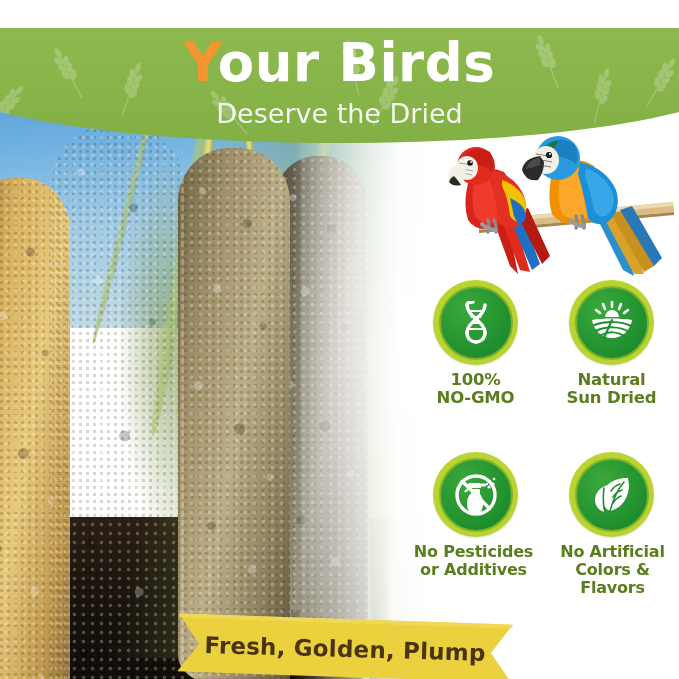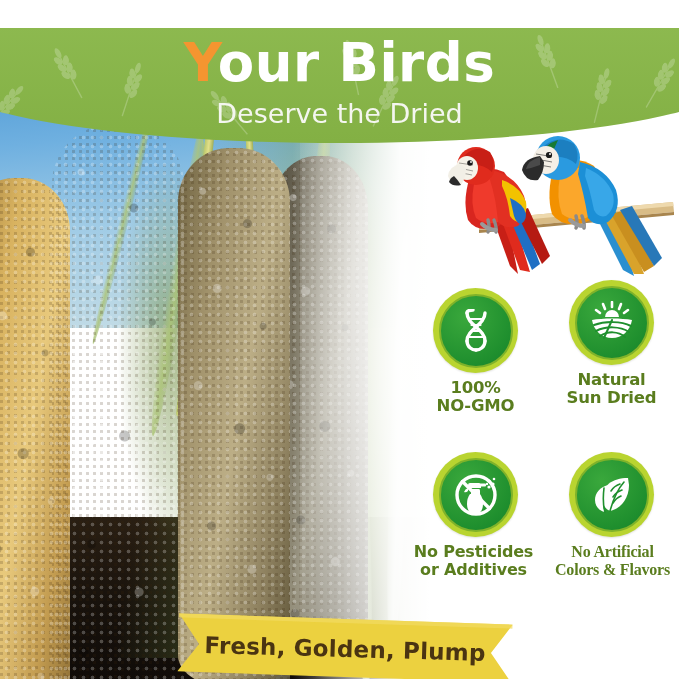--- a/index.html
+++ b/index.html
@@ -129,21 +129,21 @@
     font-size:27px;color:#f4f6ef;font-family:"DejaVu Sans",sans-serif;
   }
 
   
   .parrots{position:absolute;left:448px;top:96px;width:231px;height:160px;}
   .parrots svg{display:block;}
 
   
   .badges{position:absolute;left:408px;top:252px;width:271px;height:310px;}
   .badge{position:absolute;width:135px;text-align:center;}
-  .bg-tl{left:0;top:8px;}
+  .bg-tl{left:0;top:0;}
   .bg-tr{left:136px;top:0;}
   .bg-bl{left:0;top:172px;}
   .bg-br{left:136px;top:172px;}
 
   .badge-ring{
     width:85px;height:85px;margin:0 auto;border-radius:50%;
     background:#b9d430;display:flex;align-items:center;justify-content:center;
     box-shadow:0 1px 2px rgba(0,0,0,.12);
   }
   .badge-disc{
@@ -153,21 +153,21 @@
     border:2px solid #7fb22a;
   }
   .badge-disc svg{display:block;}
   .badge-label{
     margin-top:6px;font-family:"DejaVu Sans",sans-serif;
     font-size:16.5px;font-weight:bold;color:#5a7d1e;line-height:1.12;
     letter-spacing:-.2px;white-space:pre-line;
   }
   .bg-bl .badge-label,.bg-br .badge-label{font-size:16px;}
   .bg-bl .badge-label{margin-left:-4px;}
-  .bg-br .badge-label{margin-left:2px;font-family:Liberation Serif, serif;}
+  .bg-br .badge-label{margin-left:2px;}
 
   
   .ribbon{
     position:absolute;left:178px;top:590px;width:334px;height:62px;
     transform:rotate(1.6deg);
   }
   .ribbon svg{display:block;}
   .ribbon-text{
     position:absolute;left:0;top:0;width:334px;height:62px;
     display:flex;align-items:center;justify-content:center;

